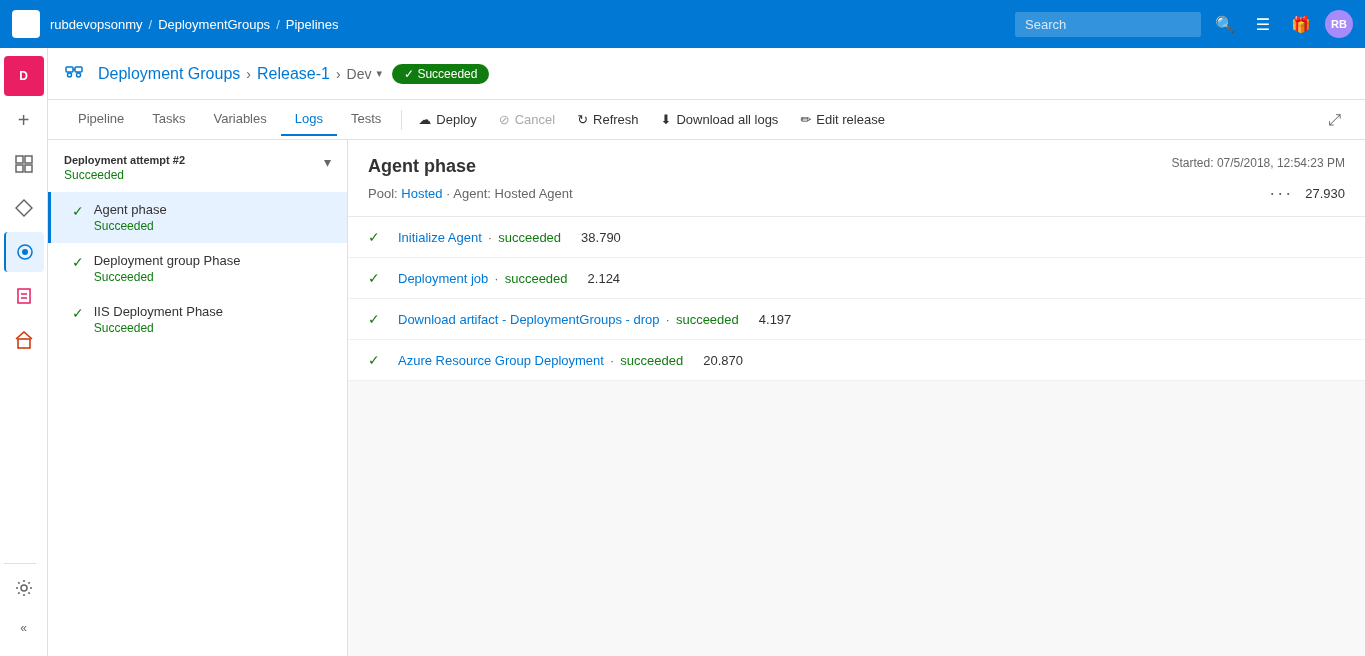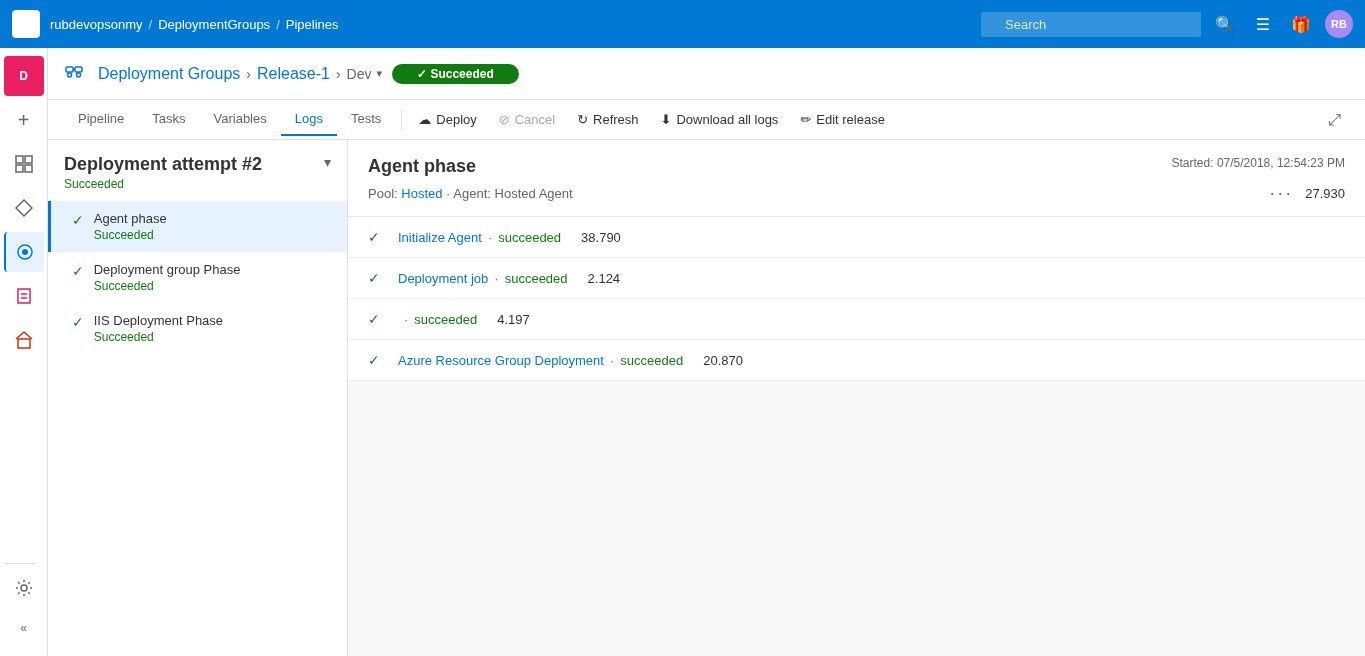--- a/index.html
+++ b/index.html
@@ -5,21 +5,21 @@
     * { margin: 0; padding: 0; box-sizing: border-box; }
     body { font-family: 'Segoe UI', Tahoma, Geneva, Verdana, sans-serif; font-size: 13px; background: #f0f0f0; color: #333; height: 656px; width: 1365px; overflow: hidden; }
 
     
     .topbar { background: #0078d4; height: 48px; display: flex; align-items: center; padding: 0 12px; gap: 10px; }
     .topbar-logo { width: 28px; height: 28px; background: white; border-radius: 4px; display: flex; align-items: center; justify-content: center; }
     .topbar-logo svg { width: 20px; height: 20px; }
     .topbar-breadcrumb { color: white; font-size: 13px; display: flex; align-items: center; gap: 6px; flex: 1; }
     .topbar-breadcrumb a { color: white; text-decoration: none; }
     .topbar-breadcrumb span { color: rgba(255,255,255,0.7); }
-    .topbar-search { background: rgba(255,255,255,0.2); border: none; border-radius: 2px; color: white; padding: 5px 24px; width: 220px; font-size: 13px; }
+    .topbar-search { background: rgba(255,255,255,0.2); border: none; border-radius: 2px; color: white; padding: 5px 10px; width: 186px; font-size: 13px; }
     .topbar-search::placeholder { color: rgba(255,255,255,0.8); }
     .topbar-icons { display: flex; align-items: center; gap: 10px; color: white; }
     .topbar-icon { width: 28px; height: 28px; display: flex; align-items: center; justify-content: center; cursor: pointer; color: white; font-size: 16px; }
     .topbar-avatar { width: 28px; height: 28px; background: #a78bfa; border-radius: 50%; display: flex; align-items: center; justify-content: center; color: white; font-size: 11px; font-weight: bold; cursor: pointer; }
 
     
     .left-sidebar { position: absolute; left: 0; top: 48px; width: 48px; bottom: 0; background: #fff; border-right: 1px solid #e0e0e0; display: flex; flex-direction: column; align-items: center; padding: 8px 0; gap: 4px; z-index: 10; }
     .sidebar-item { width: 40px; height: 40px; display: flex; align-items: center; justify-content: center; cursor: pointer; border-radius: 4px; color: #666; font-size: 18px; position: relative; }
     .sidebar-item.active { background: #e6f2ff; color: #0078d4; border-left: 2px solid #0078d4; }
     .sidebar-item.pink { background: #e91e63; color: white; border-radius: 4px; }
@@ -30,40 +30,40 @@
     
     .main-area { position: absolute; left: 48px; top: 48px; right: 0; bottom: 0; display: flex; flex-direction: column; }
 
     
     .page-header { background: white; border-bottom: 1px solid #e0e0e0; padding: 10px 16px; display: flex; align-items: center; gap: 10px; height: 52px; }
     .page-header-icon { color: #0078d4; font-size: 18px; margin-right: 4px; }
     .breadcrumb-nav { display: flex; align-items: center; gap: 6px; }
     .breadcrumb-nav a { color: #0078d4; text-decoration: none; font-size: 16px; font-weight: 500; }
     .breadcrumb-nav span { color: #666; font-size: 14px; }
     .breadcrumb-dropdown { color: #333; font-size: 14px; cursor: pointer; display: flex; align-items: center; gap: 2px; }
-    .status-badge { background: #107c10; color: white; padding: 3px 25px; border-radius: 10px; font-size: 12px; font-weight: 700; display: flex; align-items: center; gap: 4px; }
+    .status-badge { background: #107c10; color: white; padding: 3px 12px; border-radius: 10px; font-size: 12px; font-weight: 400; display: flex; align-items: center; gap: 4px; }
 
     
     .tab-bar { background: white; border-bottom: 1px solid #e0e0e0; padding: 0 16px; display: flex; align-items: center; height: 40px; }
     .tab-nav { display: flex; align-items: center; gap: 0; }
     .tab-item { padding: 8px 14px; cursor: pointer; color: #666; font-size: 13px; border-bottom: 2px solid transparent; white-space: nowrap; }
     .tab-item.active { color: #0078d4; border-bottom: 2px solid #0078d4; font-weight: 500; }
     .tab-divider { width: 1px; height: 20px; background: #e0e0e0; margin: 0 6px; }
     .tab-actions { display: flex; align-items: center; gap: 2px; }
     .tab-action-btn { padding: 5px 10px; cursor: pointer; color: #333; font-size: 13px; display: flex; align-items: center; gap: 5px; border-radius: 2px; white-space: nowrap; }
     .tab-action-btn.disabled { color: #aaa; cursor: not-allowed; }
     .expand-btn { margin-left: auto; color: #666; cursor: pointer; font-size: 16px; padding: 4px 8px; }
 
     
     .content-area { flex: 1; display: flex; overflow: hidden; background: #f8f8f8; }
 
     
     .left-panel { width: 300px; background: white; border-right: 1px solid #e0e0e0; overflow-y: auto; }
     .deployment-header { padding: 14px 16px 6px; display: flex; align-items: flex-start; justify-content: space-between; }
-    .deployment-title { font-size: 18px; font-weight: 600; color: #333; }
+    .deployment-title { font-size: 11px; font-weight: 600; color: #333; }
     .deployment-status { font-size: 12px; color: #107c10; margin-top: 2px; }
     .chevron-icon { color: #666; cursor: pointer; font-size: 14px; }
 
     .phase-list { padding: 4px 0; }
     .phase-item { padding: 10px 16px 10px 24px; cursor: pointer; display: flex; align-items: flex-start; gap: 10px; }
     .phase-item.selected { background: #e6f2ff; border-left: 3px solid #0078d4; padding-left: 21px; }
     .phase-check { color: #107c10; font-size: 14px; margin-top: 1px; }
     .phase-info { flex: 1; }
     .phase-name { font-size: 13px; color: #333; font-weight: 500; }
     .phase-status { font-size: 12px; color: #107c10; margin-top: 2px; }
@@ -302,20 +302,23 @@
           <span class="task-check">✓</span>
           <span class="task-name-text">
             <a style="color:#0078d4; text-decoration:none;">Deployment job</a>
           </span>
           <span class="task-dot">·</span>
           <span class="task-status-text">succeeded</span>
           <span class="task-duration">2.124</span>
         </div>
         <div class="task-row">
           <span class="task-check">✓</span>
+          <span class="task-name-text">
+            <a style="color:#0078d4; text-decoration:none;">Download artifact - DeploymentGroups - drop</a>
+          </span>
           <span class="task-dot">·</span>
           <span class="task-status-text">succeeded</span>
           <span class="task-duration">4.197</span>
         </div>
         <div class="task-row">
           <span class="task-check">✓</span>
           <span class="task-name-text">
             <a style="color:#0078d4; text-decoration:none;">Azure Resource Group Deployment</a>
           </span>
           <span class="task-dot">·</span>

